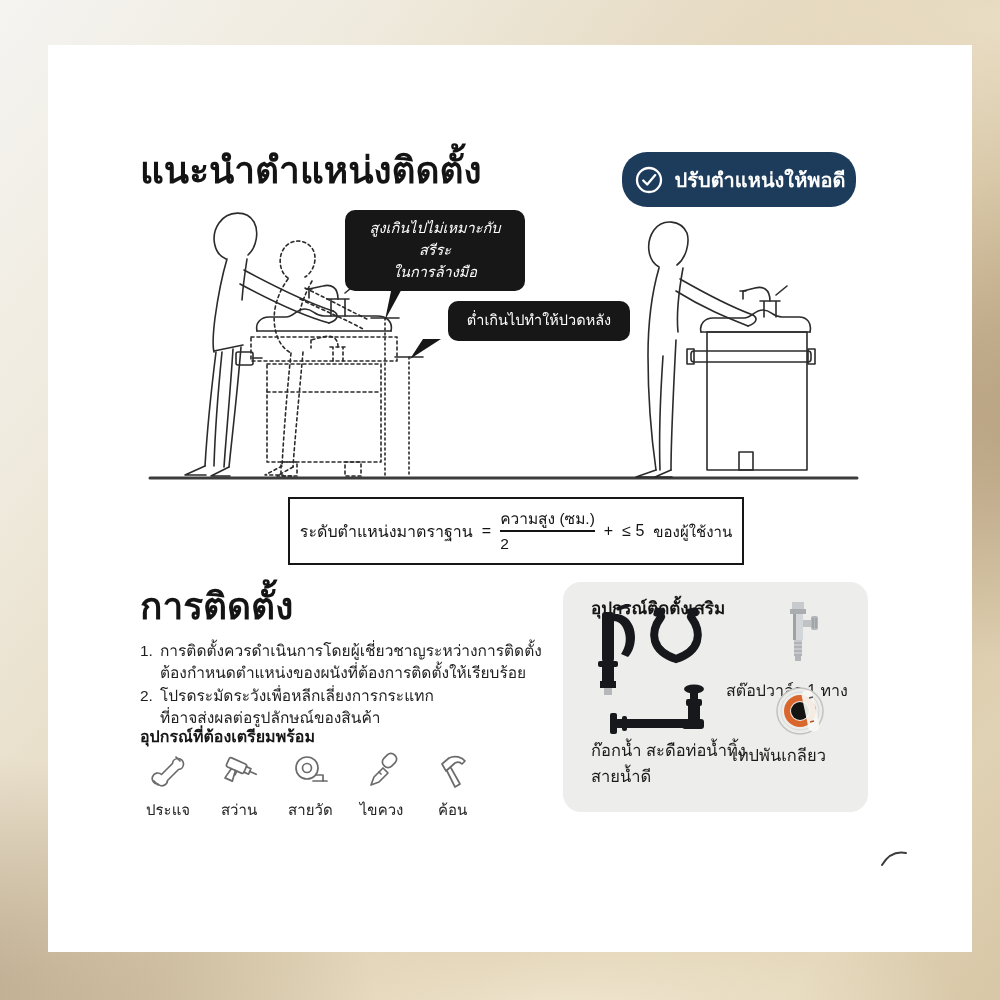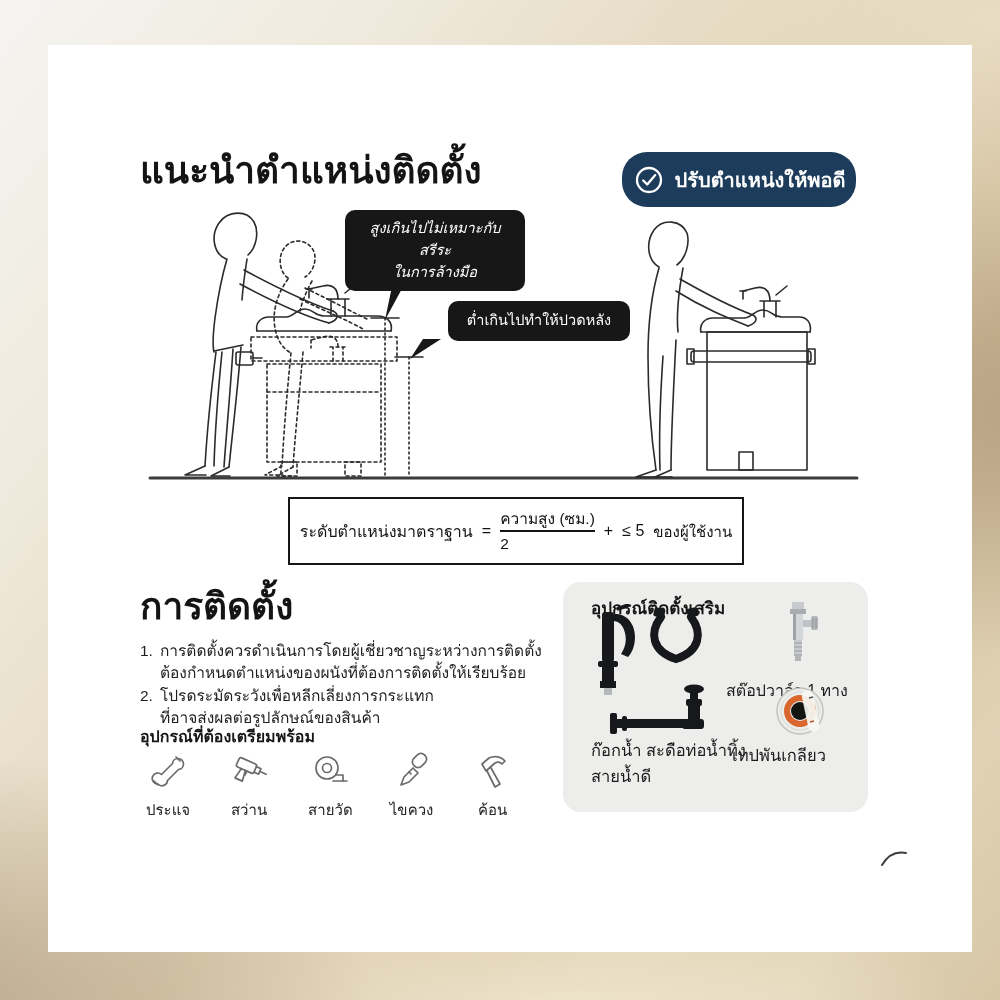--- a/index.html
+++ b/index.html
@@ -31,21 +31,21 @@
 
   .formula{position:absolute;left:240px;top:452px;width:452px;height:64px;border:2px solid #161616;
     display:flex;align-items:center;justify-content:center;gap:9px;font-size:16px;color:#141414;}
   .frac{display:inline-flex;flex-direction:column;align-items:flex-start;font-size:15.5px;line-height:1.25;}
   .frac .bar{width:100%;height:2px;background:#141414;margin:2px 0;}
   .formula .note{display:flex;flex-direction:column;font-size:15px;line-height:1.4;text-align:center;}
 
   .steps{position:absolute;left:92px;top:595px;width:440px;font-size:15.5px;color:#1f1f1f;line-height:1.45;}
   .step{display:flex;gap:7px;}
   .tools-heading{position:absolute;left:92px;top:679px;font-size:16px;font-weight:700;color:#161616;}
-  .tools{position:absolute;left:98px;top:706px;display:flex;gap:37px;}
+  .tools{position:absolute;left:98px;top:706px;display:flex;gap:27px;}
   .tool{display:flex;flex-direction:column;align-items:center;gap:7px;font-size:15px;color:#242424;min-width:44px;}
   .tool svg{width:40px;height:40px;stroke:#6b6b6b;fill:none;stroke-width:1.7;stroke-linecap:round;stroke-linejoin:round;}
 
   .panel{position:absolute;left:515px;top:537px;width:305px;height:230px;background:#ededec;border-radius:18px;}
   .panel-title{position:absolute;left:28px;top:12px;font-size:17px;font-weight:700;color:#151515;}
   .p-abs{position:absolute;}
   .set-label{position:absolute;left:28px;top:156px;font-size:16.5px;line-height:1.55;color:#1b1b1b;}
   .valve-label{position:absolute;left:148px;top:96px;width:152px;text-align:center;font-size:16px;color:#1b1b1b;}
   .tape-label{position:absolute;left:145px;top:160px;width:142px;text-align:center;font-size:16.5px;color:#1b1b1b;}
 

